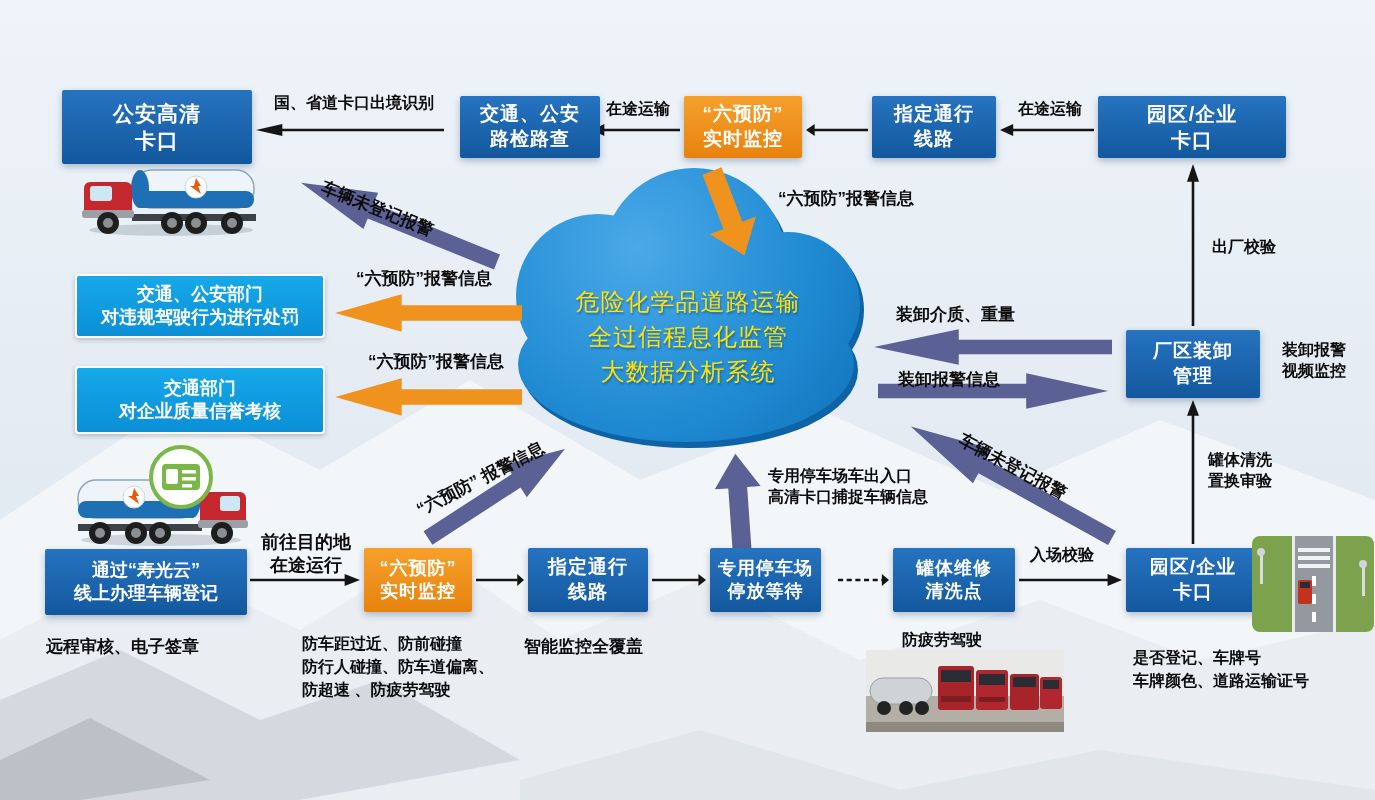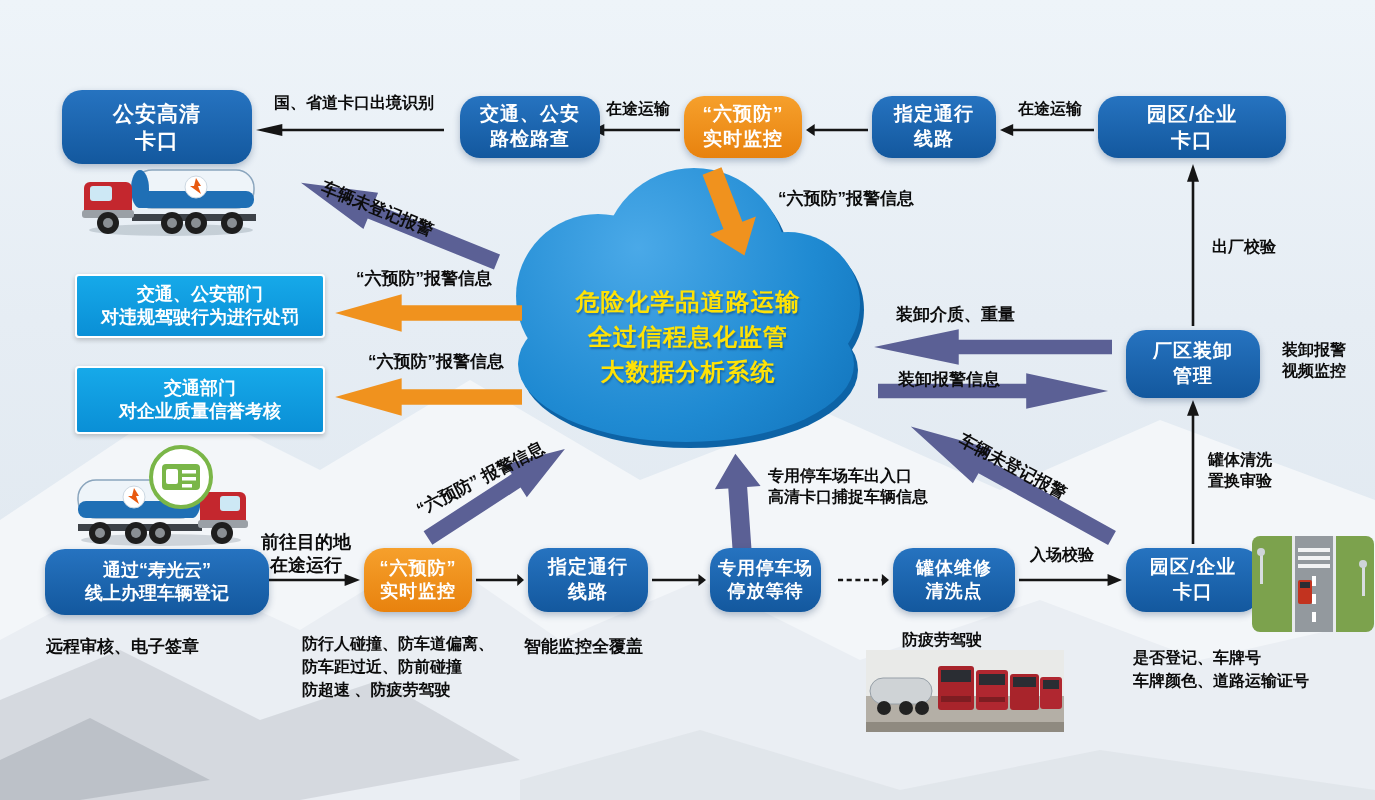--- a/index.html
+++ b/index.html
@@ -3,36 +3,36 @@
 <meta charset="utf-8">
 <style>
   * { margin:0; padding:0; box-sizing:border-box; }
   html,body { width:1375px; height:800px; }
   body { font-family:"Liberation Sans","DejaVu Sans",sans-serif; }
   #canvas { position:relative; width:1375px; height:800px; overflow:hidden;
     background:linear-gradient(180deg,#eef4f9 0%,#e6edf4 40%,#dde6ee 100%); }
   .layer { position:absolute; left:0; top:0; width:100%; height:100%; }
 
   .bbox { position:absolute; display:flex; flex-direction:column; align-items:center; justify-content:center;
-    background:linear-gradient(180deg,#2673c0,#13589e); border-radius:20px; color:#fff; font-weight:700;
+    background:linear-gradient(180deg,#2673c0,#13589e); border-radius:2px; color:#fff; font-weight:700;
     text-align:center; line-height:1.3; box-shadow:0 3px 7px rgba(25,55,95,.3); letter-spacing:1px; }
   .bbox.orange { background:linear-gradient(180deg,#f6a02c,#e8820e); }
   .bbox.cyan { background:linear-gradient(180deg,#16a9e9,#0a8fd6); border:2px solid #fff; border-radius:4px;
     letter-spacing:0; box-shadow:0 2px 5px rgba(0,0,0,.22); }
 
   .lbl { position:absolute; color:#0c0c0c; font-weight:700; font-size:17px; white-space:nowrap; line-height:1.3; }
   .lbl .ln { white-space:nowrap; }
   .center { text-align:center; }
   .rot { transform-origin:0 50%; }
 
   .block-arrow { position:absolute; transform-origin:0 50%; overflow:visible; }
   .thin-arrow, .imgbox { position:absolute; }
 
   .cloud-svg { position:absolute; overflow:visible; }
-  .cloud-text { position:absolute; text-align:center; color:#ffe205; font-weight:700; font-size:24px;
+  .cloud-text { position:absolute; text-align:center; color:#ffe205; font-weight:400; font-size:24px;
     line-height:35px; letter-spacing:1px; text-shadow:1px 2px 2px rgba(0,45,95,.4); }
 </style>
 </head>
 <body>
 
 <div id="canvas">
 
   <svg class="layer" viewBox="0 0 1375 800" preserveAspectRatio="none">
     <polygon points="0,520 180,400 320,470 470,380 640,480 820,410 1000,490 1160,420 1375,500 1375,800 0,800" fill="#f3f6f9"></polygon>
     <polygon points="0,640 150,560 300,630 430,550 560,640 700,580 860,660 1040,600 1200,660 1375,620 1375,800 0,800" fill="#eaeef3"></polygon>
@@ -169,21 +169,21 @@
     <span>对违规驾驶行为进行处罚</span>
   </div>
   <div class="bbox cyan" style="left:75px;top:366px;width:250px;height:68px;font-size:18px">
     <span>交通部门</span>
     <span>对企业质量信誉考核</span>
   </div>
   <div class="bbox" style="left:1126px;top:330px;width:134px;height:68px;font-size:19px">
     <span>厂区装卸</span>
     <span>管理</span>
   </div>
-  <div class="bbox" style="left:45px;top:549px;width:224px;height:66px;font-size:18px;letter-spacing:0">
+  <div class="bbox" style="left:45px;top:549px;width:202px;height:66px;font-size:18px;letter-spacing:0">
     <span>通过“寿光云”</span>
     <span>线上办理车辆登记</span>
   </div>
   <div class="bbox orange" style="left:364px;top:548px;width:108px;height:64px;font-size:18px">
     <span>“六预防”</span>
     <span>实时监控</span>
   </div>
   <div class="bbox" style="left:528px;top:548px;width:120px;height:64px;font-size:19px">
     <span>指定通行</span>
     <span>线路</span>
@@ -224,22 +224,22 @@
   <div class="lbl" style="left:1208px;top:450px;font-size:16px">
     <div class="ln">罐体清洗</div>
     <div class="ln">置换审验</div>
   </div>
   <div class="lbl center" style="left:252px;top:531px;width:108px;font-size:18px">
     <div class="ln">前往目的地</div>
     <div class="ln">在途运行</div>
   </div>
   <div class="lbl" style="left:46px;top:636px">远程审核、电子签章</div>
   <div class="lbl" style="left:302px;top:632px;font-size:16px;line-height:1.45">
+    <div class="ln">防车距过近、防前碰撞</div>
     <div class="ln">防行人碰撞、防车道偏离、</div>
-    <div class="ln">防车距过近、防前碰撞</div>
     <div class="ln">防超速 、防疲劳驾驶</div>
   </div>
   <div class="lbl" style="left:524px;top:636px">智能监控全覆盖</div>
   <div class="lbl" style="left:902px;top:630px;font-size:16px">防疲劳驾驶</div>
   <div class="lbl" style="left:1030px;top:545px;font-size:16px">入场校验</div>
   <div class="lbl" style="left:1133px;top:646px;font-size:16px;line-height:1.45">
     <div class="ln">是否登记、车牌号</div>
     <div class="ln">车牌颜色、道路运输证号</div>
   </div>
 

